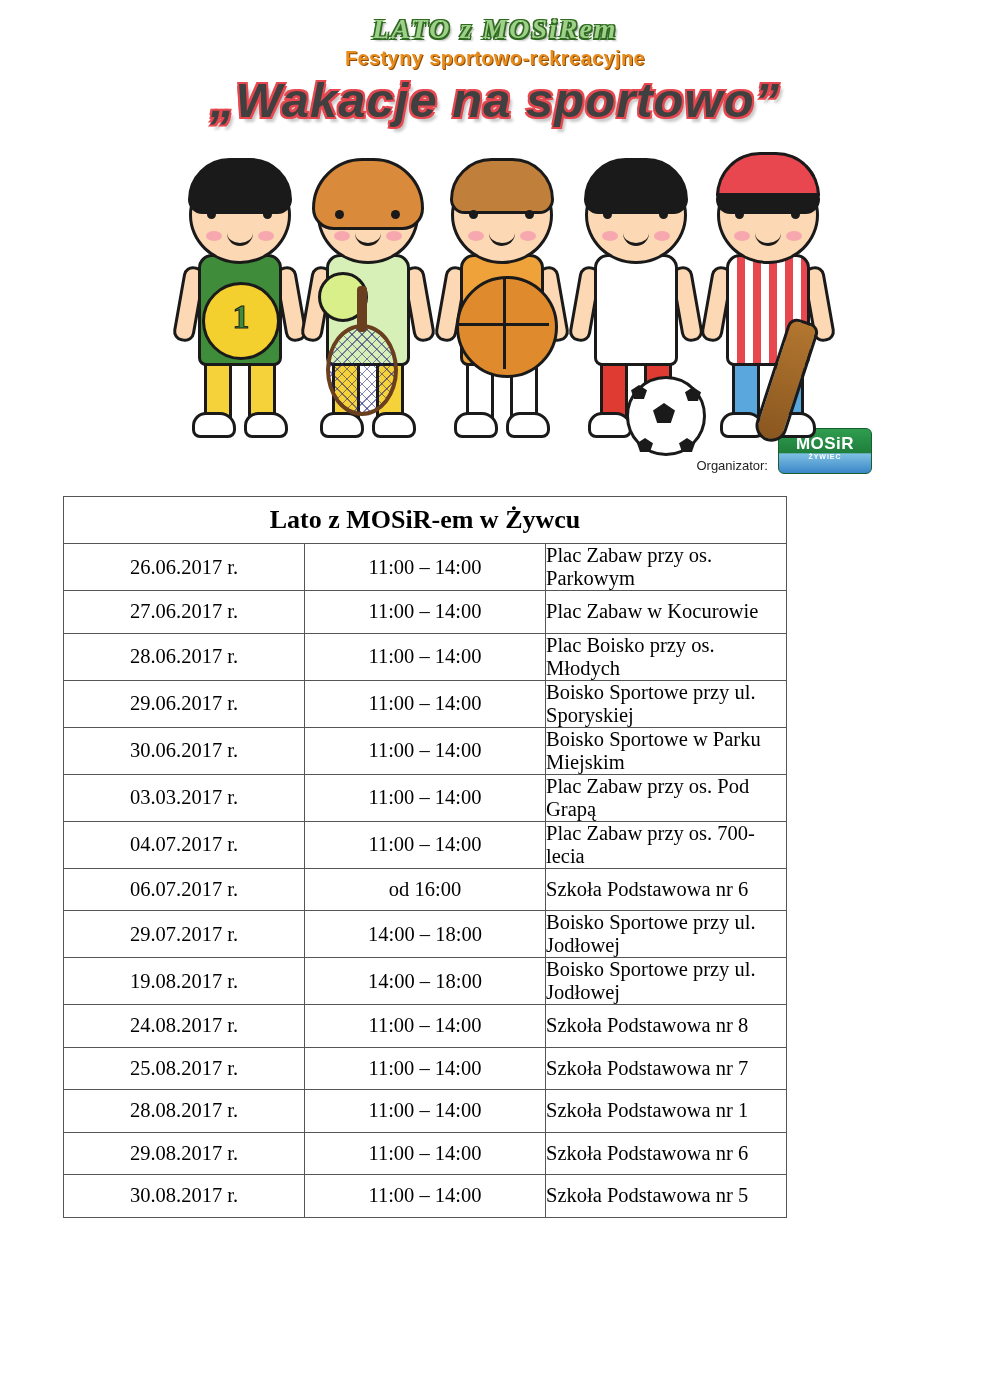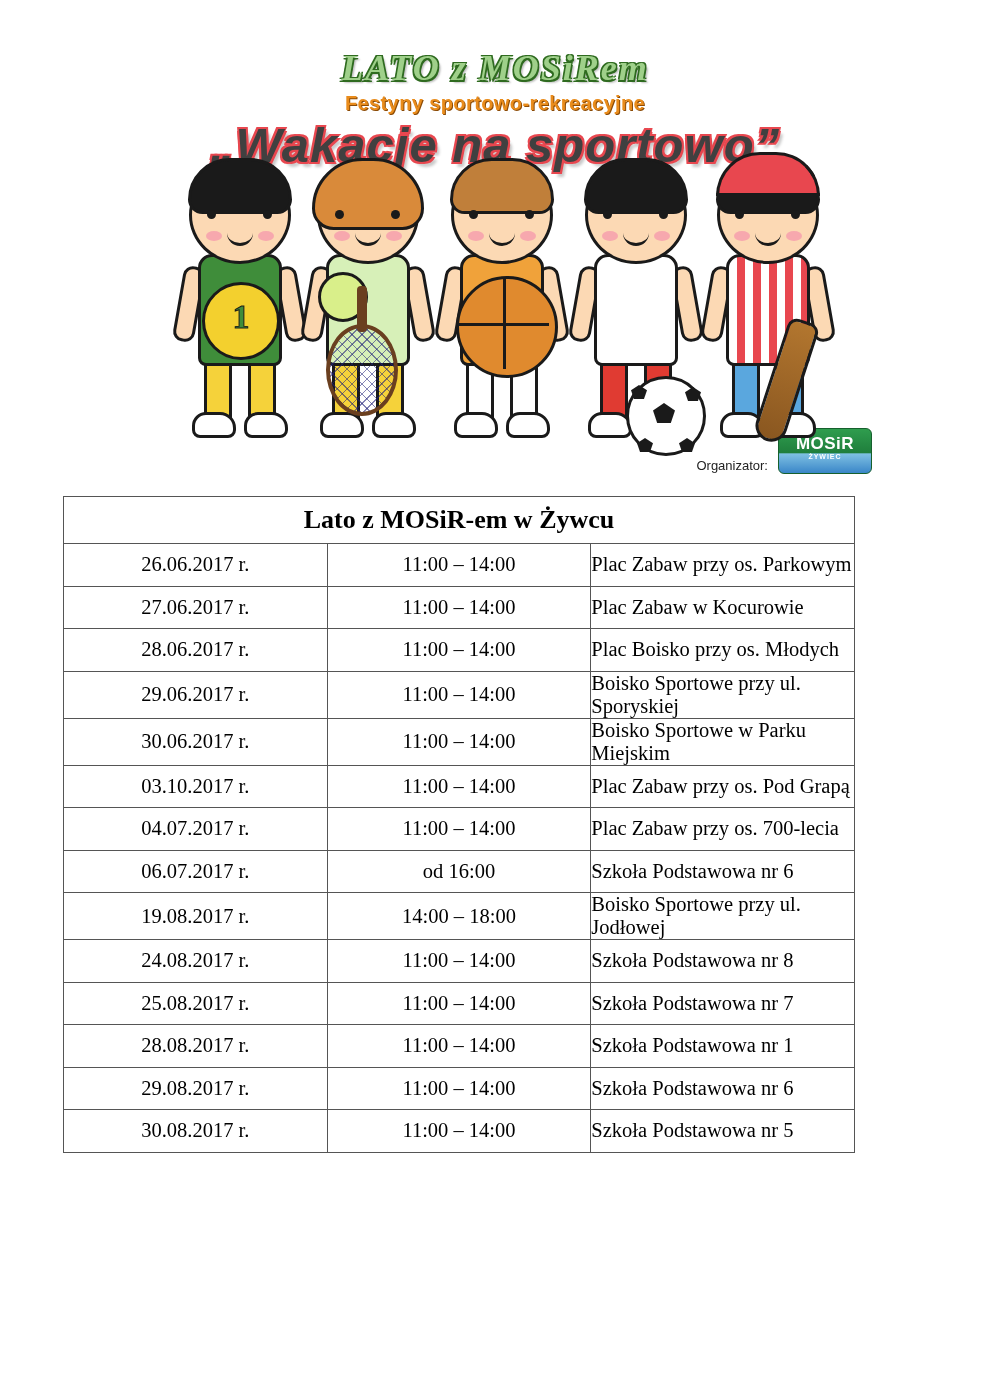--- a/index.html
+++ b/index.html
@@ -26,33 +26,32 @@
   .title-block {
     position: absolute;
     top: 14px;
     left: 0;
     width: 990px;
     text-align: center;
   }
 
   .title-main {
     font-family: "Liberation Serif", serif;
-    font-size: 36px;
+    font-size: 28px;
     font-weight: bold;
     font-style: italic;
     letter-spacing: 2px;
     color: #9fd08a;
     text-shadow:
       -1.5px -1.5px 0 #2f6b20,
       1.5px -1.5px 0 #2f6b20,
       -1.5px 1.5px 0 #2f6b20,
       1.5px 1.5px 0 #2f6b20,
       3px 3px 2px rgba(0,0,0,0.25);
     line-height: 1.05;
-    margin-top: 36px;
   }
 
   .title-sub {
     margin-top: 4px;
     font-family: "Liberation Sans", sans-serif;
     font-size: 20px;
     font-weight: bold;
     color: #e98c1c;
     text-shadow: 1px 1px 0 #8c4b06;
     letter-spacing: 0.4px;
@@ -387,21 +386,21 @@
     font-weight: bold;
     color: #ffffff;
     letter-spacing: 1px;
   }
 
   
   .table-wrap {
     position: absolute;
     left: 63px;
     top: 496px;
-    width: 792px;
+    width: 724px;
   }
   table.schedule {
     border-collapse: collapse;
     width: 100%;
     table-layout: fixed;
   }
   table.schedule td, table.schedule th {
     border: 1px solid #555555;
     padding: 0;
     height: 41.5px;
@@ -585,35 +584,40 @@
           <td class="col-date">29.06.2017 r.</td>
           <td class="col-time">11:00 – 14:00</td>
           <td class="col-place">Boisko Sportowe przy ul. Sporyskiej</td>
         </tr>
         <tr>
           <td class="col-date">30.06.2017 r.</td>
           <td class="col-time">11:00 – 14:00</td>
           <td class="col-place">Boisko Sportowe w Parku Miejskim</td>
         </tr>
         <tr>
-          <td class="col-date">03.10.2017 r.</td>
+          <td class="col-date">03.03.2017 r.</td>
           <td class="col-time">11:00 – 14:00</td>
           <td class="col-place">Plac Zabaw przy os. Pod Grapą</td>
         </tr>
         <tr>
           <td class="col-date">04.07.2017 r.</td>
           <td class="col-time">11:00 – 14:00</td>
           <td class="col-place">Plac Zabaw przy os. 700-lecia</td>
         </tr>
         <tr>
           <td class="col-date">06.07.2017 r.</td>
           <td class="col-time">od 16:00</td>
           <td class="col-place">Szkoła Podstawowa nr 6</td>
         </tr>
         <tr>
+          <td class="col-date">29.07.2017 r.</td>
+          <td class="col-time">14:00 – 18:00</td>
+          <td class="col-place">Boisko Sportowe przy ul.  Jodłowej</td>
+        </tr>
+        <tr>
           <td class="col-date">19.08.2017 r.</td>
           <td class="col-time">14:00 – 18:00</td>
           <td class="col-place">Boisko Sportowe przy ul.  Jodłowej</td>
         </tr>
         <tr>
           <td class="col-date">24.08.2017 r.</td>
           <td class="col-time">11:00 – 14:00</td>
           <td class="col-place">Szkoła Podstawowa nr 8</td>
         </tr>
         <tr>

